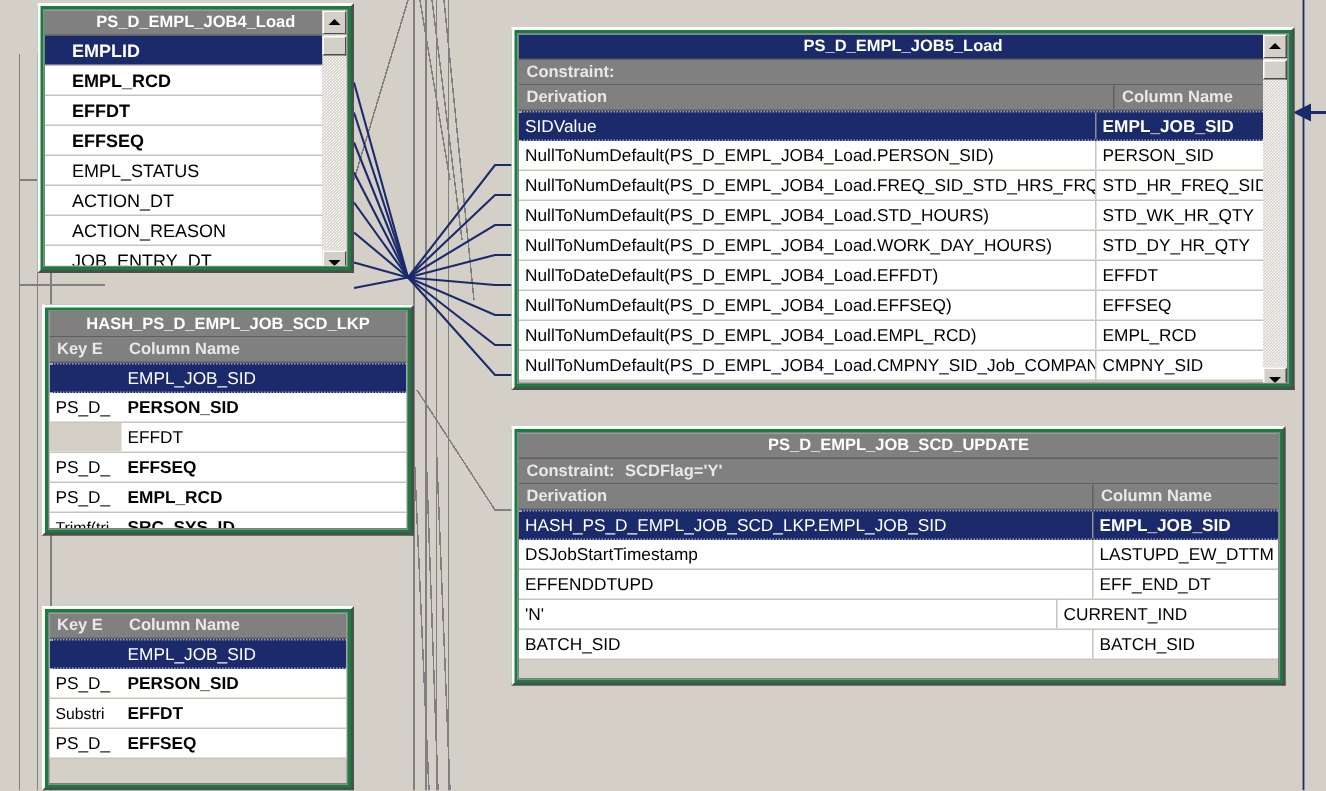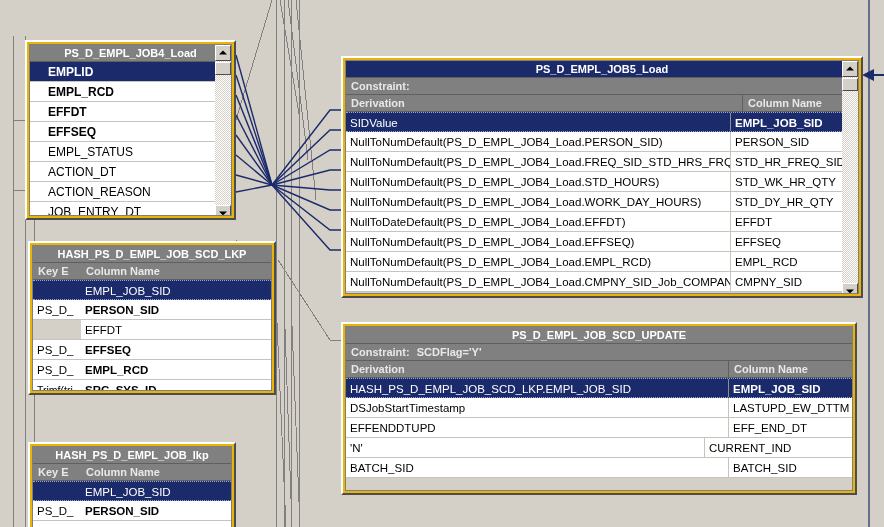--- a/index.html
+++ b/index.html
@@ -12,28 +12,27 @@
     position: relative;
     width: 884px; height: 527px;
     background: #d4d0c8;
     overflow: hidden;
   }
   #links { position: absolute; left: 0; top: 0; width: 884px; height: 527px; pointer-events: none; }
 
   
   .panel {
     position: absolute;
-    background: #eab308;
+    background: #15803d;
     border-top: 2px solid #ffffff;
     border-left: 2px solid #ffffff;
     border-right: 2px solid #4d4d4d;
     border-bottom: 2px solid #4d4d4d;
     box-sizing: border-box;
     overflow: hidden;
-    margin-top: 38px;
   }
   .panel-inner {
     position: absolute;
     left: 2px; top: 2px; right: 2px; bottom: 2px;
     border: 1px solid #7f7f7f;
     box-sizing: border-box;
     background: #d4d0c8;
     overflow: hidden;
   }
   .title {
@@ -289,21 +288,20 @@
         <div class="row">
           <div class="cell" style="width:48px; font-size:10.5px;">Trimf(tri</div>
           <div class="cell bold" style="flex:1;">SRC_SYS_ID</div>
         </div>
       </div>
     </div>
   </div>
 
   <div class="panel" style="left:28px; top:404px; width:208px; height:123px;">
     <div class="panel-inner">
-      <div class="title">HASH_PS_D_EMPL_JOB_lkp</div>
       <div class="colhead">
         <div class="ch" style="width:48px;">Key E</div>
         <div class="ch" style="flex:1;">Column Name</div>
       </div>
       <div class="grid">
         <div class="row sel">
           <div class="cell" style="width:48px;"></div>
           <div class="cell" style="flex:1;">EMPL_JOB_SID</div>
         </div>
         <div class="row">

